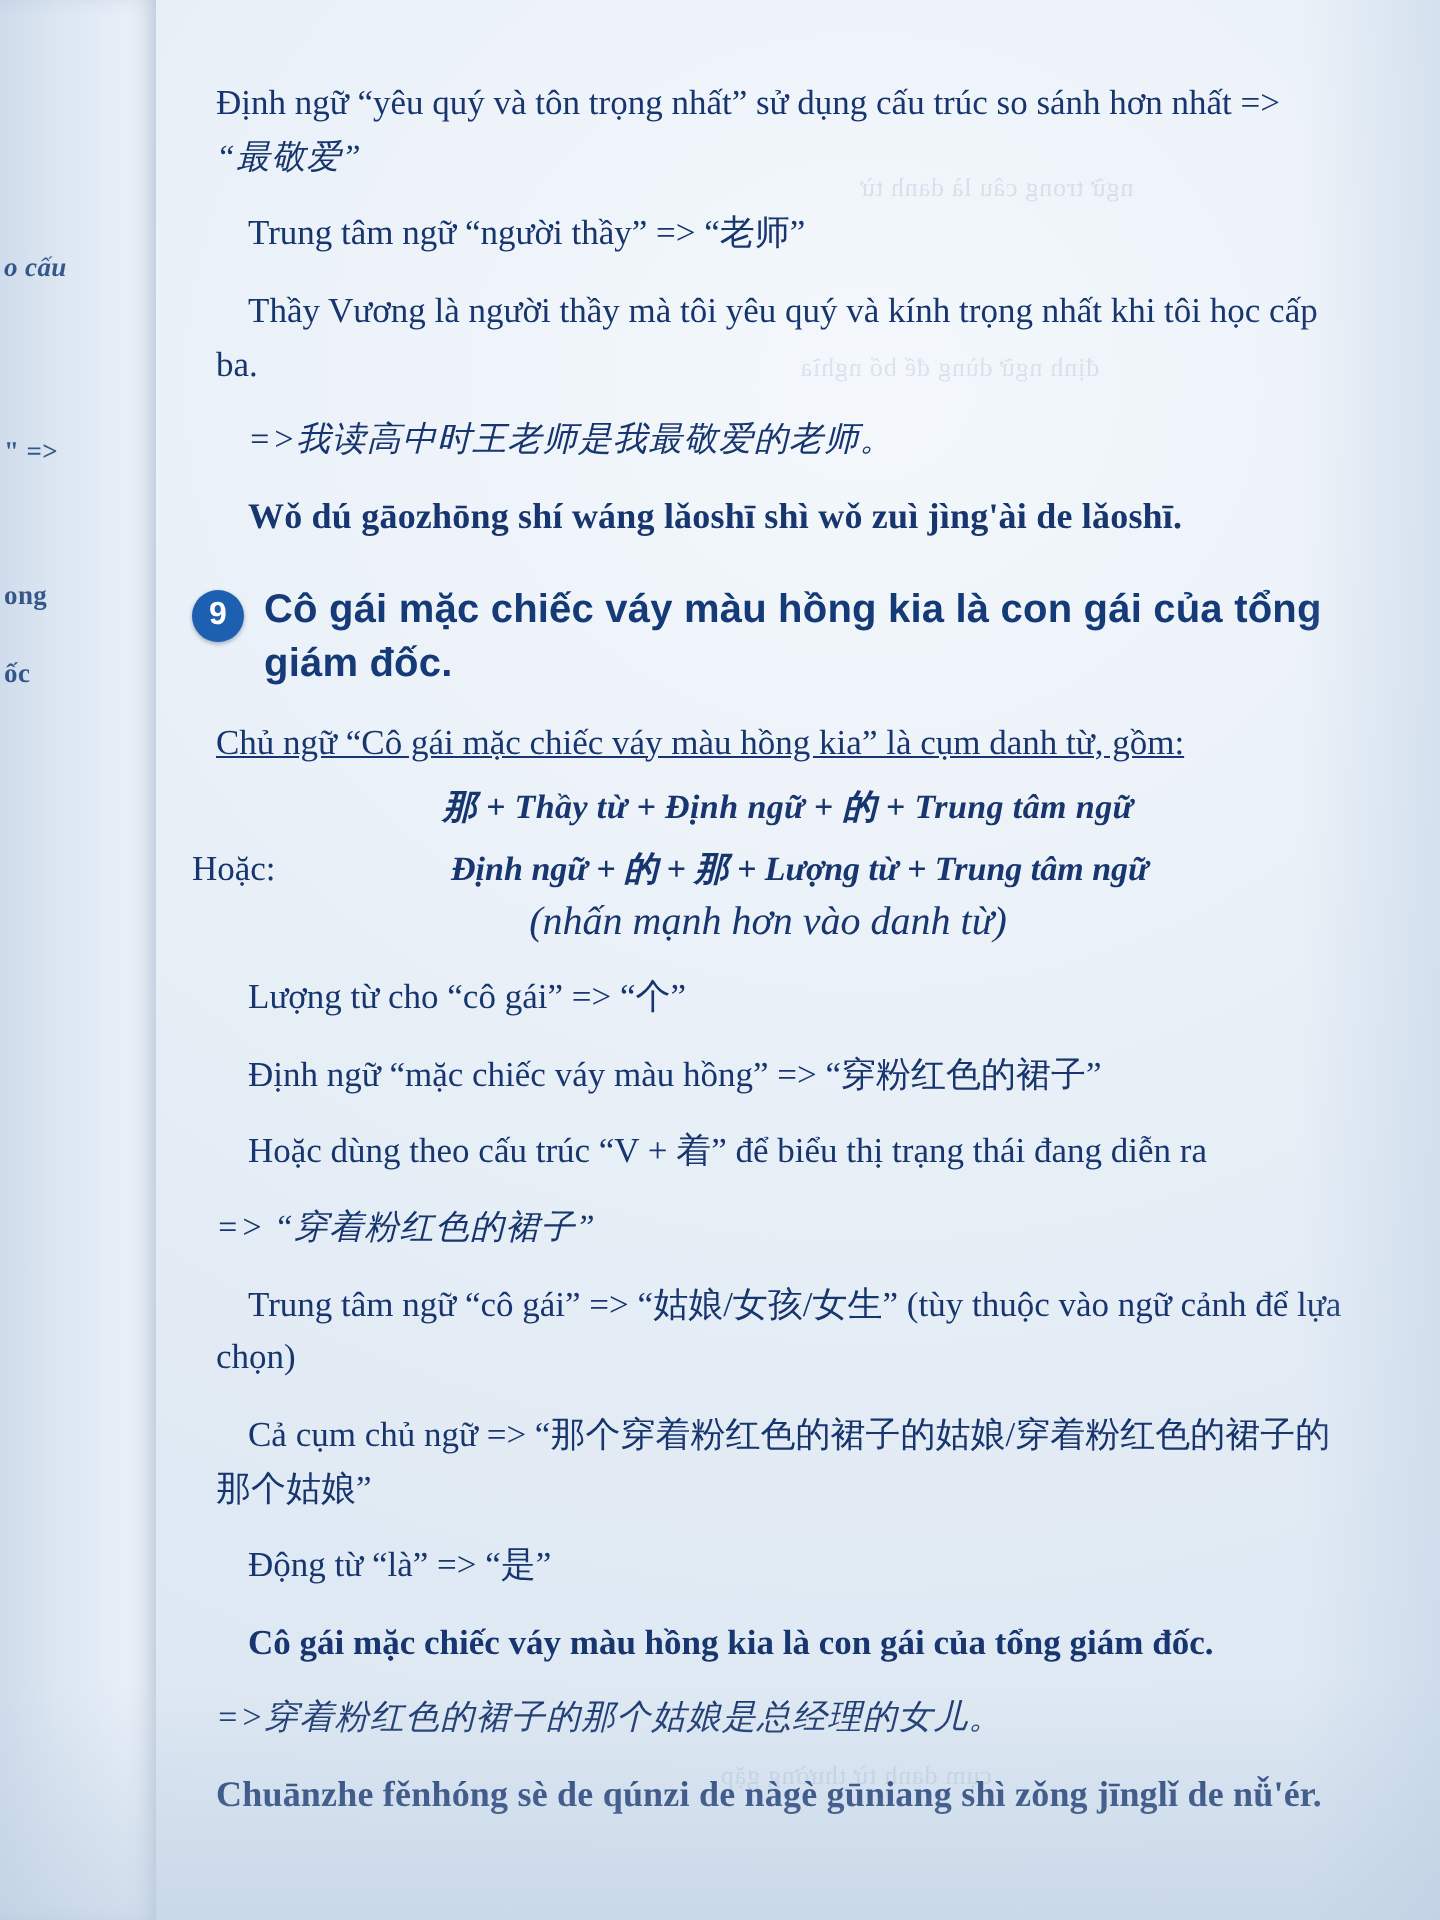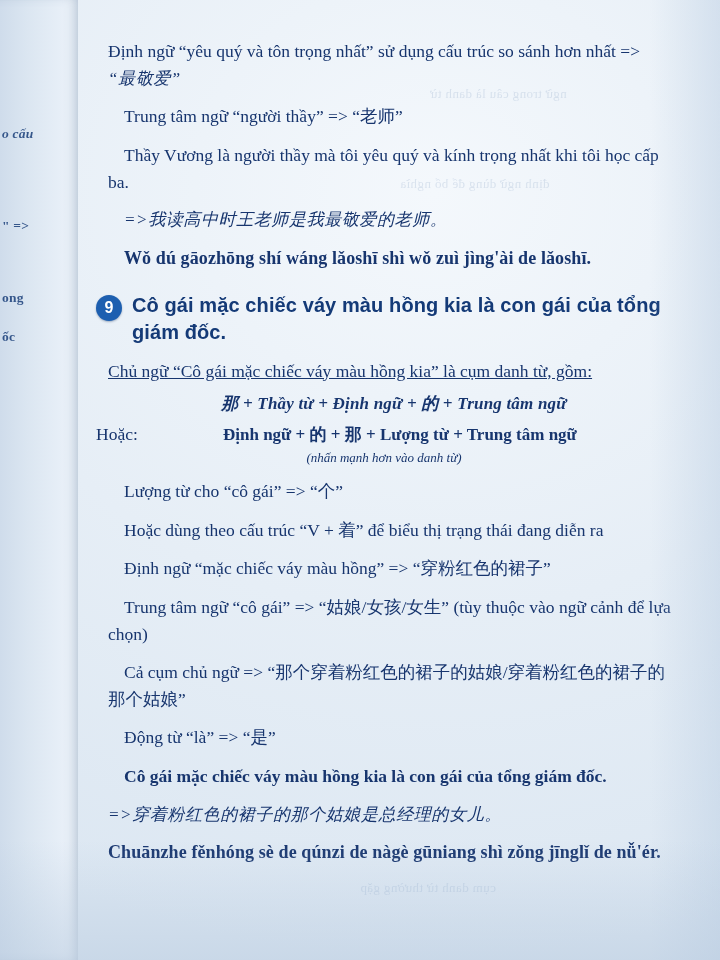--- a/index.html
+++ b/index.html
@@ -144,26 +144,27 @@
     font-weight: 400;
     font-style: normal;
     margin-right: 10px;
     text-align: right;
   }
   .formula-row .body {
     flex: 1 1 auto;
     text-align: center;
     font-size: 17px;
     font-weight: 700;
+    font-style: italic;
     padding-right: 40px;
   }
 
   .note-center {
     text-align: center;
-    font-size: 13px;
+    font-size: 20px;
     font-style: italic;
     margin: 2px 0 10px 0;
     padding-right: 20px;
   }
 
   .tight { margin-bottom: 8px; text-decoration: underline; }
   .bold { font-weight: 700; }
 </style>
 </head>
 <body>
@@ -206,22 +207,23 @@
     <div class="formula">那 + Thầy từ + Định ngữ + 的 + Trung tâm ngữ</div>
 
     <div class="formula-row">
       <span class="lbl">Hoặc:</span>
       <span class="body">Định ngữ + 的 + 那 + Lượng từ + Trung tâm ngữ</span>
     </div>
 
     <div class="note-center">(nhấn mạnh hơn vào danh từ)</div>
 
     <p class="para">Lượng từ cho “cô gái” =&gt; “个”</p>
+    <p class="para">Định ngữ “mặc chiếc váy màu hồng” =&gt; “穿粉红色的裙子”</p>
     <p class="para">Hoặc dùng theo cấu trúc “V + 着” để biểu thị trạng thái đang diễn ra</p>
-    <p class="para">Định ngữ “mặc chiếc váy màu hồng” =&gt; “穿粉红色的裙子”</p>
+    <p class="para noind cn">=&gt; “穿着粉红色的裙子”</p>
     <p class="para">Trung tâm ngữ “cô gái” =&gt; “姑娘/女孩/女生” (tùy thuộc vào ngữ cảnh để lựa chọn)</p>
     <p class="para">Cả cụm chủ ngữ =&gt; “那个穿着粉红色的裙子的姑娘/穿着粉红色的裙子的那个姑娘”</p>
     <p class="para">Động từ “là” =&gt; “是”</p>
 
     <p class="para bold">Cô gái mặc chiếc váy màu hồng kia là con gái của tổng giám đốc.</p>
     <p class="para noind cn">=&gt;穿着粉红色的裙子的那个姑娘是总经理的女儿。</p>
     <p class="para noind pinyin">Chuānzhe fěnhóng sè de qúnzi de nàgè gūniang shì zǒng jīnglǐ de nǚ'ér.</p>
 
   </div>
 

